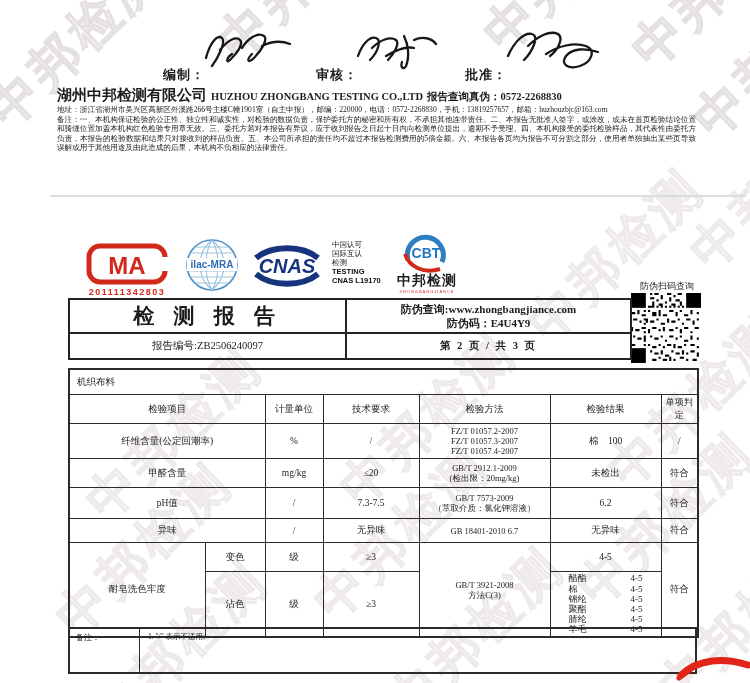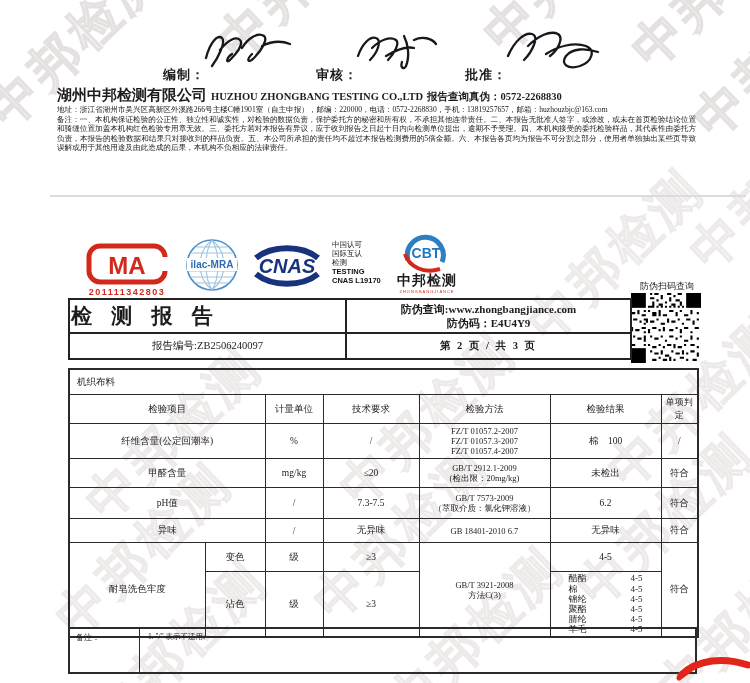--- a/index.html
+++ b/index.html
@@ -36,21 +36,21 @@
   .cnas-lines .en { font-family:"Liberation Sans","DejaVu Sans",sans-serif; font-weight:bold; }
   .cbt-name { font-size:14px; font-weight:bold; text-align:center; letter-spacing:1px; }
   .cbt-sub { font-size:4px; color:#d3281c; text-align:center; letter-spacing:1px;
              font-family:"Liberation Sans","DejaVu Sans",sans-serif; }
   .contact { font-size:8.5px; line-height:11px; color:#1a1a1a; }
   .contact .indent { padding-left:52px; }
   .qr-label { font-size:9px; text-align:center; color:#222; }
   
   .hdr-table { border-collapse:collapse; table-layout:fixed; width:562px; border:2px solid #232323; }
   .hdr-table td { border:2px solid #232323; vertical-align:middle; }
-  .hdr-title { font-size:21px; font-weight:bold; letter-spacing:7px; text-align:left; }
+  .hdr-title { font-size:21px; font-weight:bold; letter-spacing:7px; text-align:center; }
   .hdr-anti { text-align:center; font-size:11px; font-weight:bold; line-height:14.5px; }
   .hdr-no { text-align:center; font-size:10.5px; }
   .hdr-page { text-align:center; font-size:10.5px; font-weight:600; letter-spacing:2px; }
   
   .main-table { border-collapse:collapse; table-layout:fixed; width:629px; border:2px solid #2b2b2b; font-size:9.5px; }
   .main-table td { border:1.2px solid #2b2b2b; text-align:center; vertical-align:middle; padding:0 1px;margin-left:30px; }
   .main-table .section-cell { text-align:left; padding-left:7px; }
   .h24 td{height:24px} .h28 td{height:28px} .h34 td{height:34px}
   .h30 td{height:30px} .h23 td{height:23px} .h64 td{height:64px}
   .mline { font-size:8.5px; line-height:10px; }

